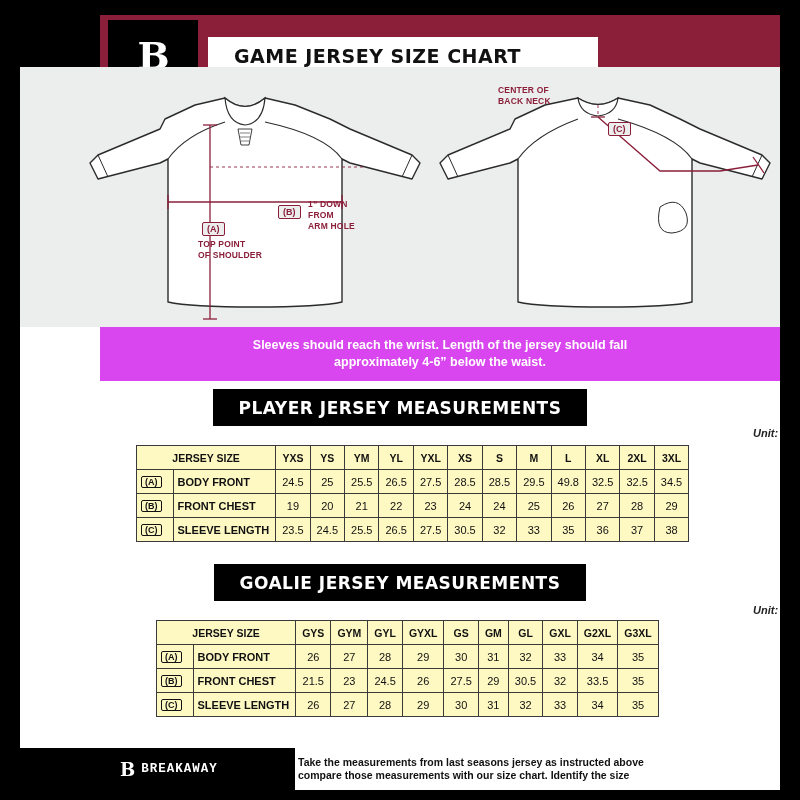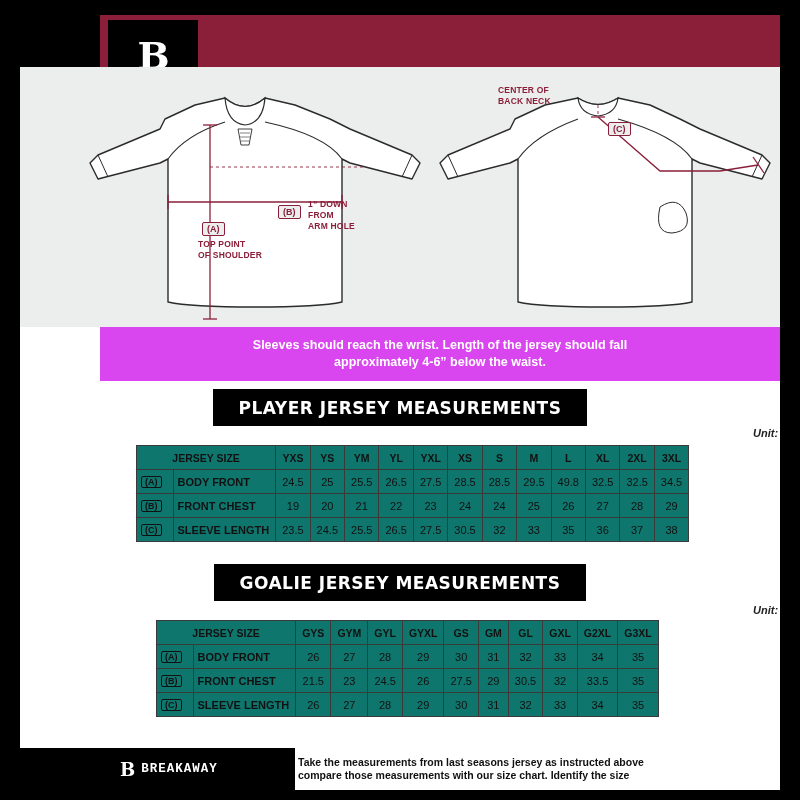--- a/index.html
+++ b/index.html
@@ -156,21 +156,21 @@
     font-style: italic;
     color: #222222;
   }
 
   
   table.size {
     position: absolute;
     border-collapse: collapse;
     font-size: 11px;
     color: #111111;
-    background: #0f766e;
+    background: #fef9c3;
   }
   table.size td {
     border: 1px solid #3a3a3a;
     padding: 0 6px;
     height: 23px;
     text-align: center;
     white-space: nowrap;
   }
   table.size td.rowhead {
     text-align: left;
@@ -250,20 +250,23 @@
 <body>
 
 <div class="page">
   <div class="sheet">
 
     <div class="header">
       <div class="header-black"></div>
     </div>
     <div class="logo-box">
       <span class="logo-b">B</span>
+    </div>
+    <div class="title-box">
+      <span class="t">GAME JERSEY SIZE CHART</span>
     </div>
 
     <div class="illus">
       <svg class="illus-inner" viewBox="0 0 760 260">
 
         <g stroke="#2b2b2b" stroke-width="1.4" fill="#ffffff" stroke-linejoin="round">
           <path d="M145 52 L175 38 L205 31 Q225 48 245 31 L275 38 L310 52
                    L330 62 L392 88 L400 96 L392 112 L330 96 L322 92
                    L322 235 Q300 240 235 240 Q170 240 148 235
                    L148 92 L140 96 L78 112 L70 96 L78 88 L140 62 Z"></path>

